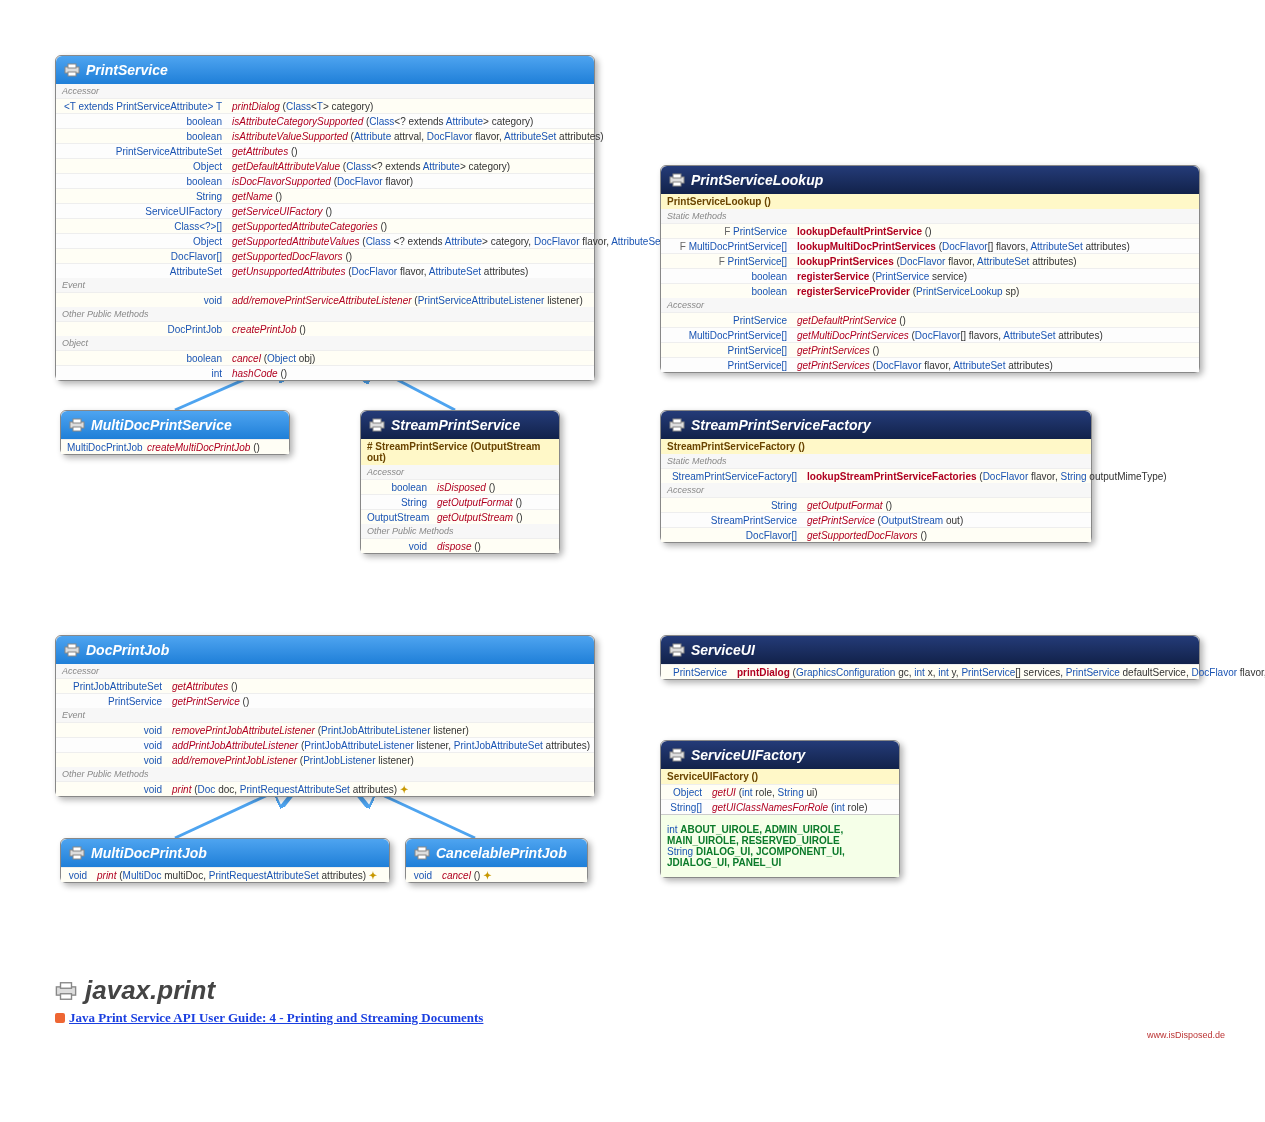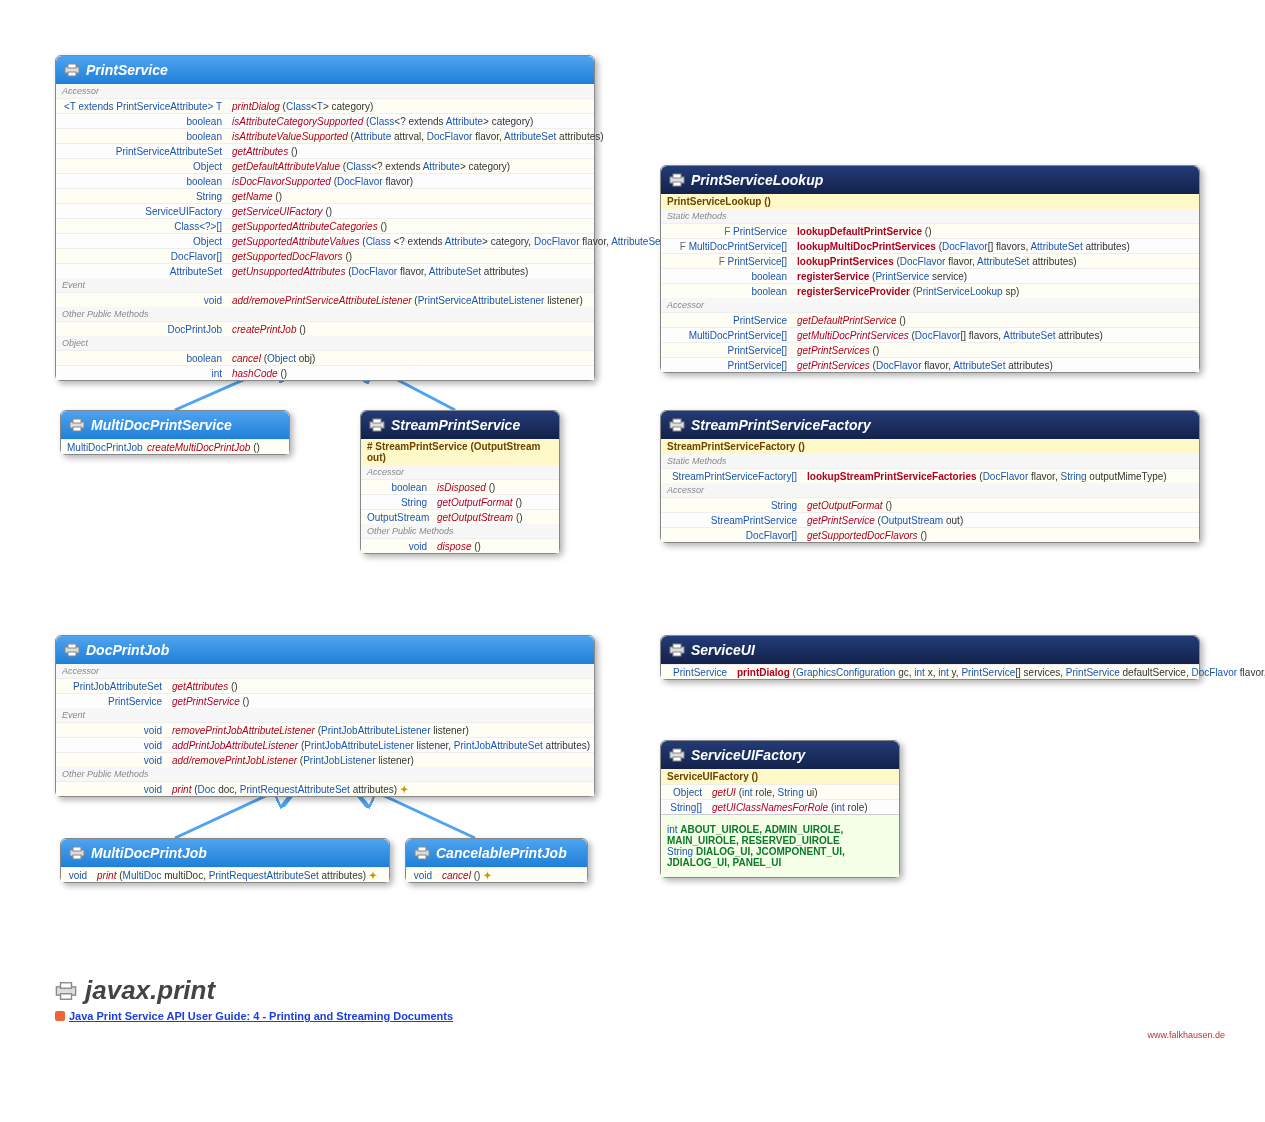--- a/index.html
+++ b/index.html
@@ -24,21 +24,21 @@
   .nm.static { font-weight: bold; font-style: normal; }
   .tp { color:#1a54b3; }
   .param { color:#333; }
   .ctor { background:#fff8c8; font-weight:bold; padding:2px 6px; color:#6a4400;}
   .consts { padding:9px 6px; }
   .consts .c { color:#0a7a2a; font-weight:bold; font-size:10px; }
 
   svg.conn { position:absolute; overflow:visible; pointer-events:none; }
 
   .footer-title { position:absolute; font-size:26px; font-weight:bold; font-style:italic; color:#444; display:flex; align-items:center; gap:8px; }
-  .footer-link { position:absolute; color:#1a3fe0; text-decoration:underline; font-weight:bold; font-size:11px; display:flex; align-items:center; gap:4px;}
+  .footer-link { position:absolute; color:#1a3fe0; text-decoration:underline; font-weight:bold; font-size:13px; display:flex; align-items:center; gap:4px;font-family:Liberation Serif, serif;}
   .footer-right { position:absolute; font-size:9px; color:#b33; }
 
   .badge-red { display:inline-block; width:10px; height:10px; background:#e63; border-radius:2px; }
   .exc { color:#c89800; font-weight:bold; }
 </style>
 </head>
 <body>
 
 <div class="canvas">
 
@@ -245,21 +245,21 @@
     <span class="sig"><span class="nm">getPrintServices</span> <span class="param">()</span></span>
   </div>
           <div class="row">
     <span class="ret"><span class="tp">PrintService</span>[]</span>
     <span class="sig"><span class="nm">getPrintServices</span> <span class="param">(<span class="tp">DocFlavor</span> flavor, <span class="tp">AttributeSet</span> attributes)</span></span>
   </div>
         </div>
       </div>
 </div>
 
-<div class="box clazz" style="left:640px;top:390px;width:540px;--retcol:140px">
+<div class="box clazz" style="left:640px;top:390px;width:432px;--retcol:140px">
   <div class="hdr">
     <svg class="ico" viewBox="0 0 16 14">
           <rect x="1" y="4" width="14" height="6" fill="#ddd" stroke="#888"></rect>
           <rect x="4" y="1" width="8" height="4" fill="#fff" stroke="#888"></rect>
           <rect x="4" y="9" width="8" height="4" fill="#fff" stroke="#888"></rect>
         </svg>
     <span class="title">StreamPrintServiceFactory</span>
   </div>
   <div class="ctor">StreamPrintServiceFactory ()</div>
   <div>
@@ -416,15 +416,15 @@
         <rect x="1" y="4" width="14" height="6" fill="#ddd" stroke="#888"></rect>
         <rect x="4" y="1" width="8" height="4" fill="#fff" stroke="#888"></rect>
         <rect x="4" y="9" width="8" height="4" fill="#fff" stroke="#888"></rect>
       </svg>
   <span>javax.print</span>
 </div>
 <a class="footer-link" style="left:35px;top:990px">
   <span class="badge-red"></span>
   <span>Java Print Service API User Guide: 4 - Printing and Streaming Documents</span>
 </a>
-<div class="footer-right" style="right:20px;top:1010px">www.falkhausen.de</div>
+<div class="footer-right" style="right:20px;top:1010px">www.isDisposed.de</div>
 
 </div>
 
 </body></html>

